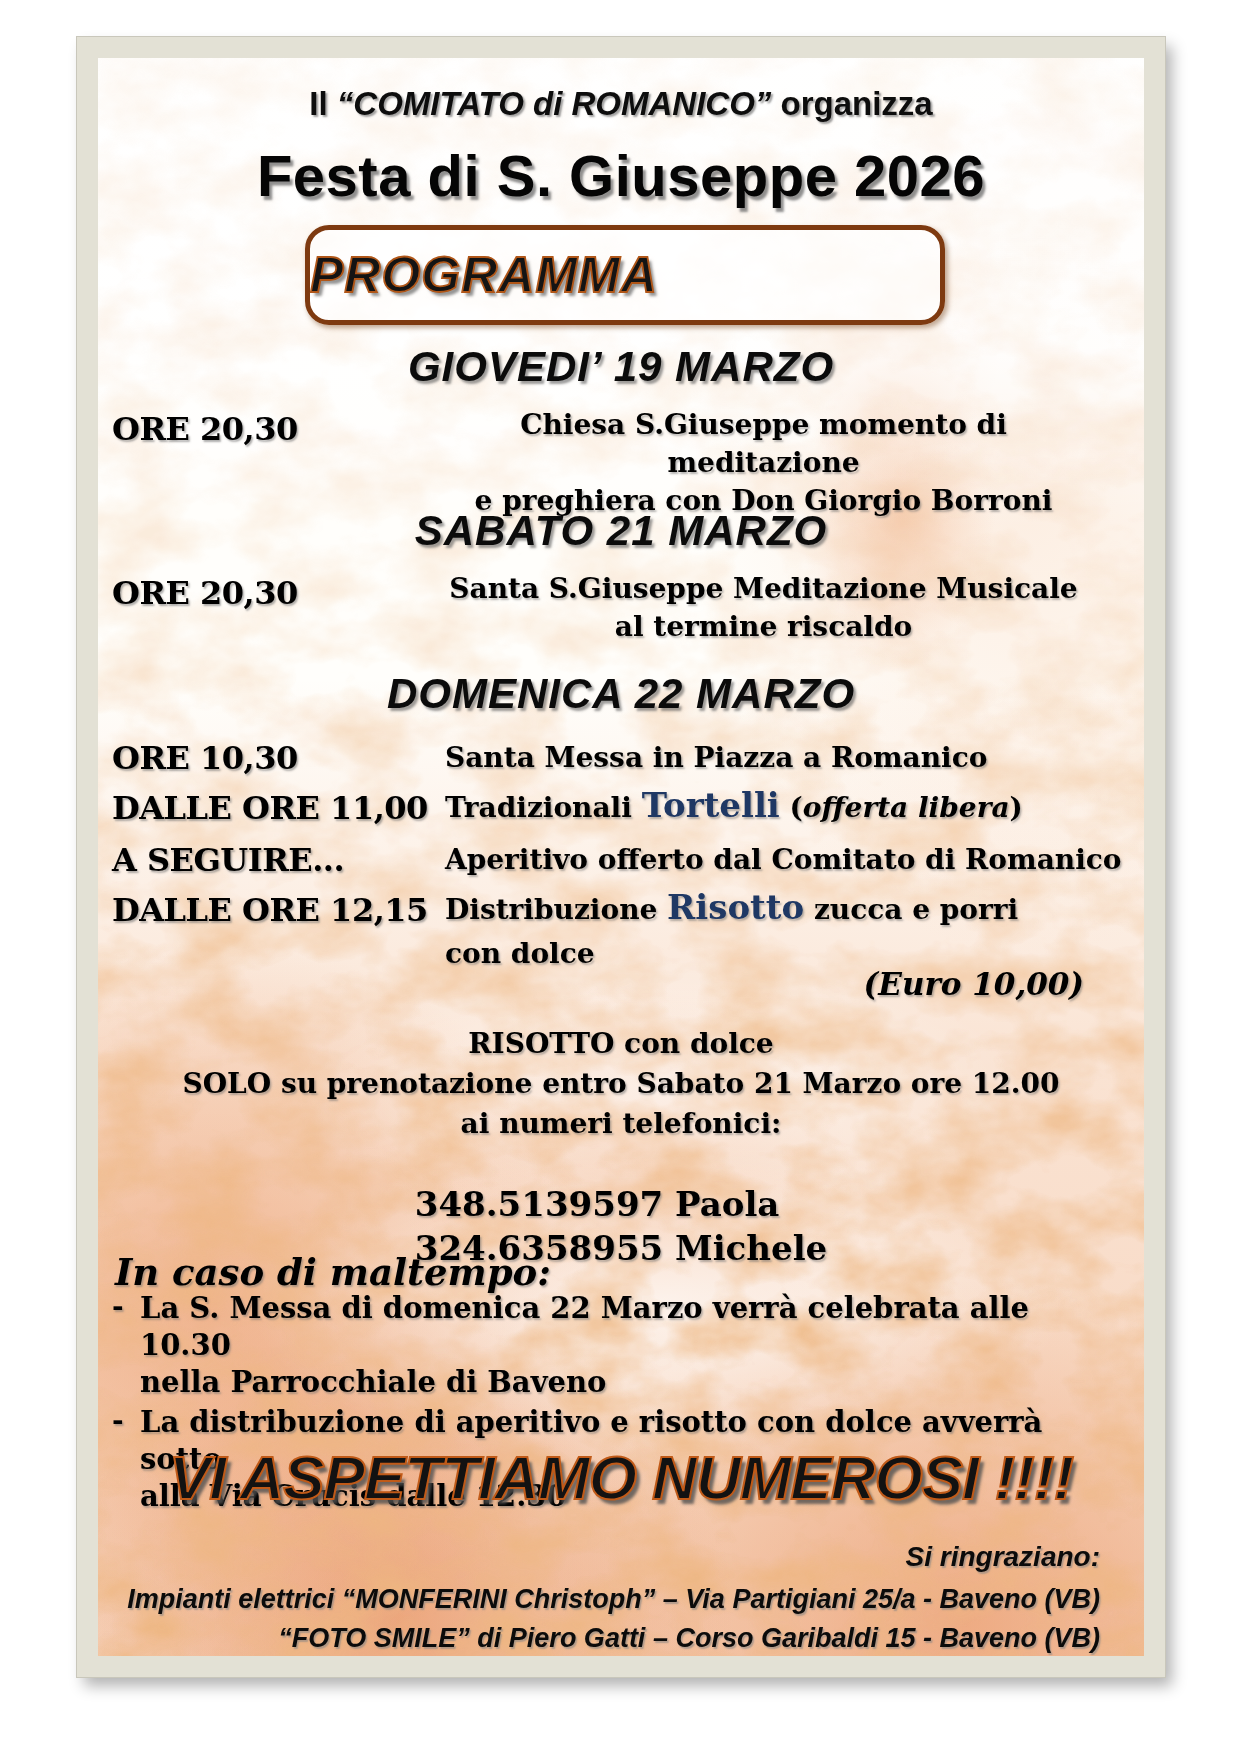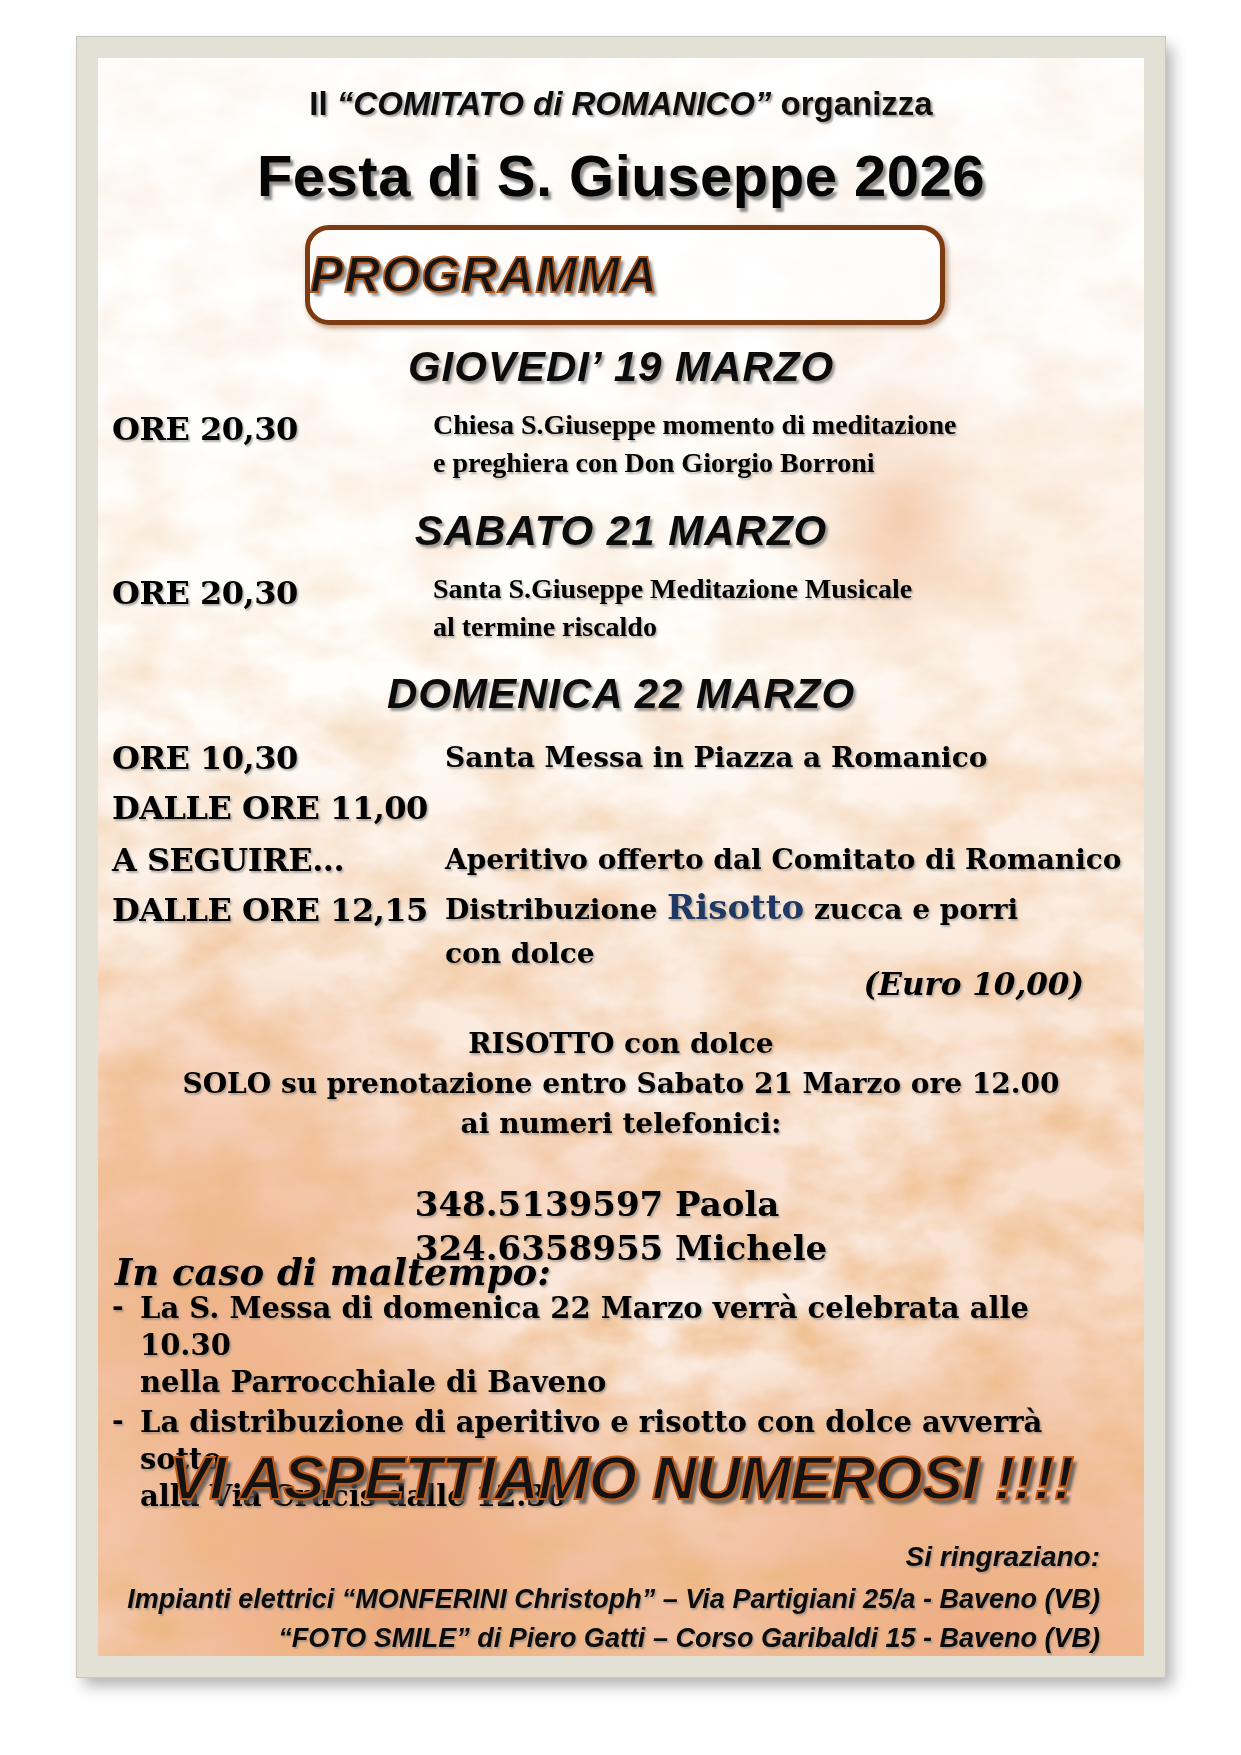--- a/index.html
+++ b/index.html
@@ -43,21 +43,21 @@
              text-shadow:2px 2px 2px rgba(120,120,120,.70);}
   .organizer .it{font-style:italic;}
   .title{top:84px;font-size:58px;font-weight:bold;color:#050505;letter-spacing:0.5px;
          text-shadow:3px 3.5px 2.5px rgba(105,105,105,.75);}
   .program-box{left:207px;top:167px;width:630px;height:90px;border:5px solid #7e3a10;border-radius:24px;
                background:rgba(255,255,255,.65);box-shadow:2.5px 3px 5px rgba(120,70,30,.45);
                display:flex;align-items:center;justify-content:flex-start;}
   .program-text{font-weight:bold;font-style:italic;font-size:50px;letter-spacing:1px;color:#141414;
                 -webkit-text-stroke:1.8px #b05618;
                 text-shadow:3.5px 3.5px 3px rgba(120,120,120,.8);}
-  .desc-center{left:335px;right:50px;font-family:Liberation Serif, serif;}
+  .desc-center{left:335px;right:50px;text-align:center;}
   .desc-left{left:347px;right:30px;text-align:left;}
   .price{right:60px;text-align:right;font-style:italic;font-size:31px;}
   .booking{font-size:28px;}
   .phones{left:0;right:0;text-align:center;margin-top:44px;}
   .phones .inner-block{display:inline-block;text-align:left;font-size:34px;line-height:44px;}
   .weather-head{left:17px;font-size:37px;font-style:italic;}
   .bullets{left:0;right:60px;}
   .bullet{display:flex;align-items:flex-start;margin-bottom:3px;}
   .bullet .dash{width:42px;padding-left:14px;box-sizing:border-box;font-size:28px;}
   .bullet .lines{flex:1;font-size:29px;line-height:37px;}
@@ -118,20 +118,23 @@
         <div>Santa S.Giuseppe Meditazione Musicale</div>
         <div>al termine riscaldo</div>
       </div>
 
       <div class="abs center day-head nowrap" style="top:612px">DOMENICA 22 MARZO</div>
 
       <div class="abs time-label nowrap" style="left:14px;top:681px">ORE 10,30</div>
       <div class="abs desc-left serif row-desc nowrap" style="top:681px">Santa Messa in Piazza a Romanico</div>
 
       <div class="abs time-label nowrap" style="left:14px;top:731px">DALLE ORE 11,00</div>
+      <div class="abs desc-left serif row-desc nowrap" style="top:728px">
+        <span>Tradizionali </span><span class="navy">Tortelli</span><span> (</span><span style="font-style:italic">offerta libera</span><span>)</span>
+      </div>
 
       <div class="abs time-label nowrap" style="left:14px;top:783px">A SEGUIRE...</div>
       <div class="abs desc-left serif row-desc nowrap" style="top:783px">Aperitivo offerto dal Comitato di Romanico</div>
 
       <div class="abs time-label nowrap" style="left:14px;top:833px">DALLE ORE 12,15</div>
       <div class="abs desc-left serif row-desc" style="top:830px">
         <div class="nowrap">
           <span>Distribuzione </span><span class="navy">Risotto</span><span> zucca e porri</span>
         </div>
         <div style="margin-top:6px">con dolce</div>

